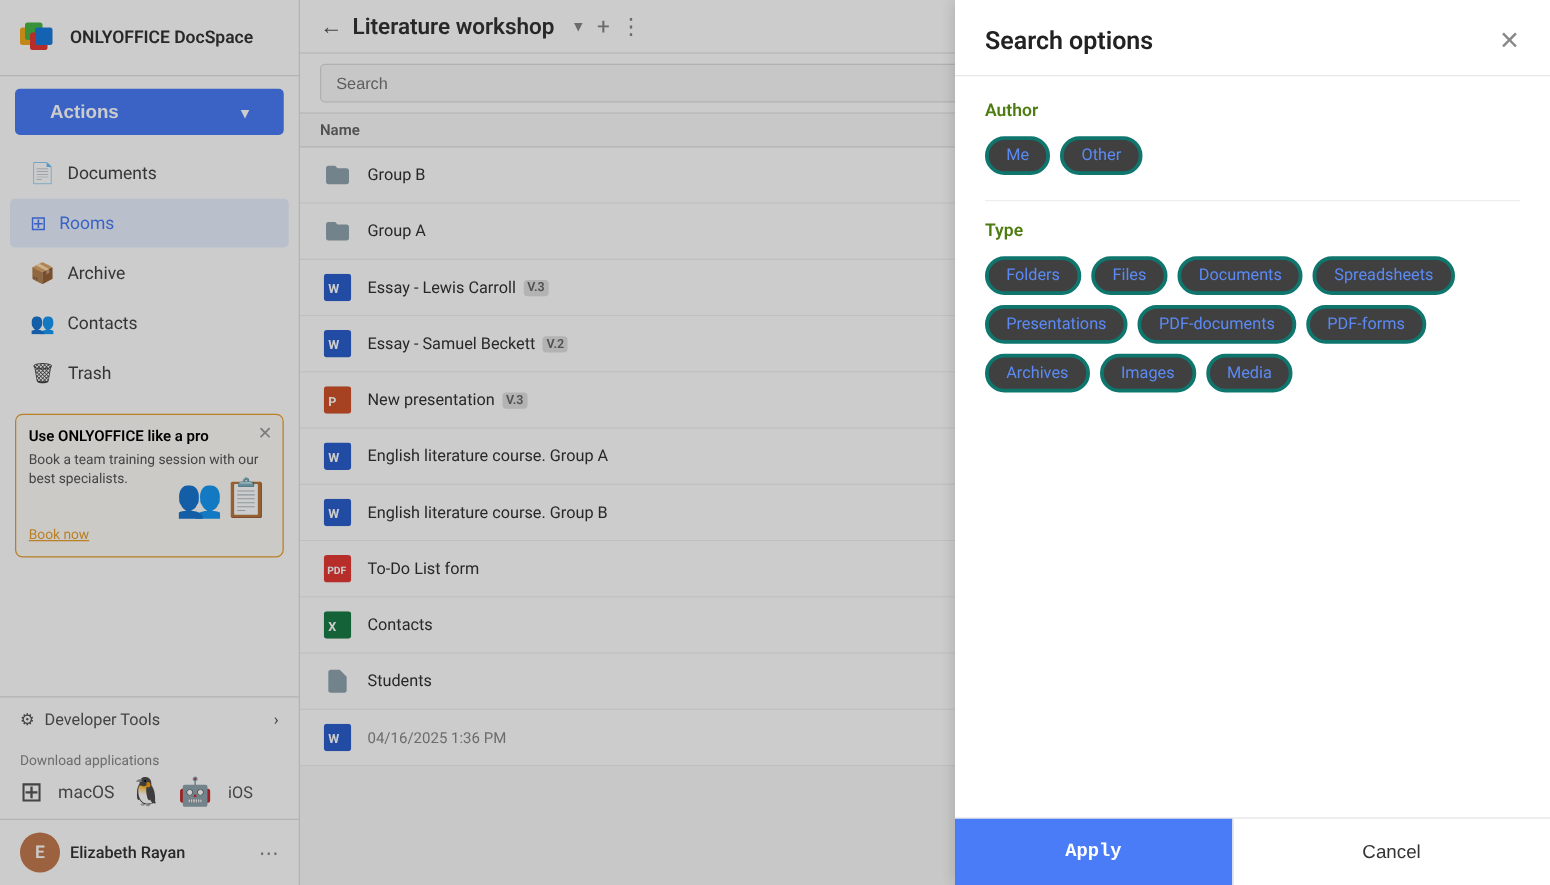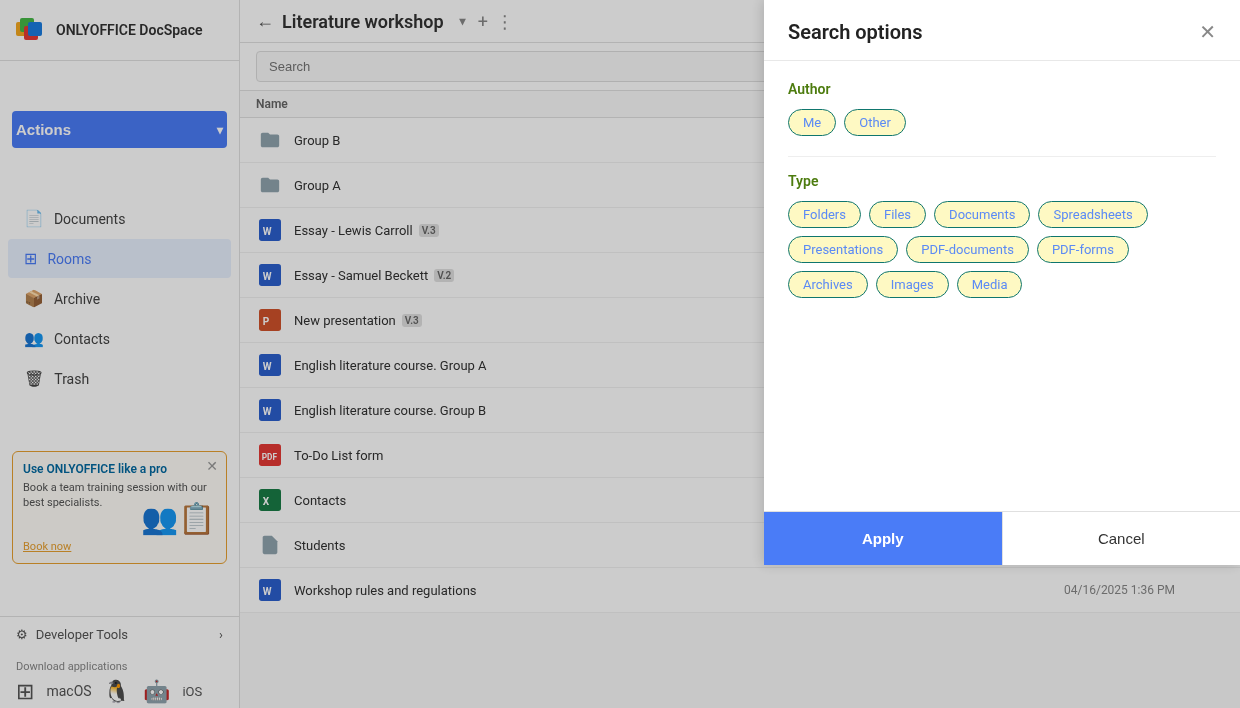--- a/index.html
+++ b/index.html
@@ -7,21 +7,20 @@
 
     
     .sidebar {
       width: 240px;
       background: #fff;
       display: flex;
       flex-direction: column;
       border-right: 1px solid #e0e0e0;
       height: 708px;
       flex-shrink: 0;
-      gap: 40px;
     }
     .logo-area {
       display: flex;
       align-items: center;
       padding: 14px 16px;
       border-bottom: 1px solid #e0e0e0;
     }
     .logo-icon {
       width: 32px;
       height: 32px;
@@ -33,21 +32,21 @@
       font-weight: 600;
       color: #333;
     }
 
     .actions-btn {
       margin: 10px 12px;
       background: #4a7cf7;
       color: #fff;
       border: none;
       border-radius: 4px;
-      padding: 10px 4px;
+      padding: 10px 28px;
       font-size: 15px;
       font-weight: 600;
       cursor: pointer;
       display: flex;
       align-items: center;
       justify-content: space-between;
       width: calc(100% - 24px);
     }
     .actions-btn .chevron { font-size: 12px; }
 
@@ -76,21 +75,21 @@
       position: absolute;
       top: 6px;
       right: 8px;
       cursor: pointer;
       color: #999;
       font-size: 14px;
     }
     .promo-title {
       font-size: 12px;
       font-weight: 600;
-      color: #0369a1;
+      color: #000000;
       margin-bottom: 4px;
     }
     .promo-text {
       font-size: 11px;
       color: #555;
       line-height: 1.4;
     }
     .promo-link {
       font-size: 11px;
       color: #e8a030;
@@ -251,21 +250,21 @@
       top: 0; left: 0; right: 0; bottom: 0;
       background: rgba(0,0,0,0.2);
       z-index: 100;
       display: flex;
       align-items: flex-start;
       justify-content: flex-end;
     }
     .search-options-panel {
       background: #fff;
       width: 476px;
-      height: 565px;
+      height: 708px;
       box-shadow: -2px 0 12px rgba(0,0,0,0.15);
       display: flex;
       flex-direction: column;
       padding: 0;
     }
     .panel-header {
       display: flex;
       align-items: center;
       justify-content: space-between;
       padding: 20px 24px 16px;
@@ -292,23 +291,23 @@
       margin-bottom: 12px;
     }
 
     .chip-group {
       display: flex;
       flex-wrap: wrap;
       gap: 8px;
       margin-bottom: 20px;
     }
     .chip {
-      border: 1px solid #0f766e;
+      border: 3px solid #0f766e;
       color: #5b8af5;
-      background: #fef9c3;
+      background: #404040;
       border-radius: 16px;
       padding: 5px 14px;
       font-size: 13px;
       cursor: pointer;
       transition: background 0.15s;
     }
 
     .section-divider {
       border: none;
       border-top: 1px solid #eee;
@@ -318,25 +317,26 @@
     .panel-footer {
       display: flex;
       border-top: 1px solid #e0e0e0;
       padding: 0;
     }
     .btn-apply {
       flex: 1;
       background: #4a7cf7;
       color: #fff;
       border: none;
-      padding: 18px;
+      padding: 2px;
       font-size: 15px;
       font-weight: 600;
       cursor: pointer;
       border-bottom-left-radius: 0;
+      font-family: Liberation Mono, monospace;
     }
     .btn-cancel {
       flex: 1;
       background: #fff;
       color: #333;
       border: none;
       border-left: 1px solid #e0e0e0;
       padding: 18px;
       font-size: 15px;
       cursor: pointer;
@@ -541,21 +541,20 @@
     <div class="file-name">Students</div>
     <div class="file-date">04/16/2025 4:50 PM</div>
   </div>
       <div class="file-row">
     <div class="file-icon">
           <svg width="22" height="22" viewBox="0 0 24 24">
             <rect width="24" height="24" rx="3" fill="#2b5fce"></rect>
             <text x="4" y="17" font-size="11" fill="white" font-weight="bold">W</text>
           </svg>
         </div>
-    <div class="file-name">Workshop rules and regulations</div>
     <div class="file-date">04/16/2025 1:36 PM</div>
   </div>
     </div>
 </div>
 
 <div class="overlay">
   <div class="search-options-panel">
     <div class="panel-header">
       <span class="panel-title">Search options</span>
       <span class="panel-close">✕</span>

